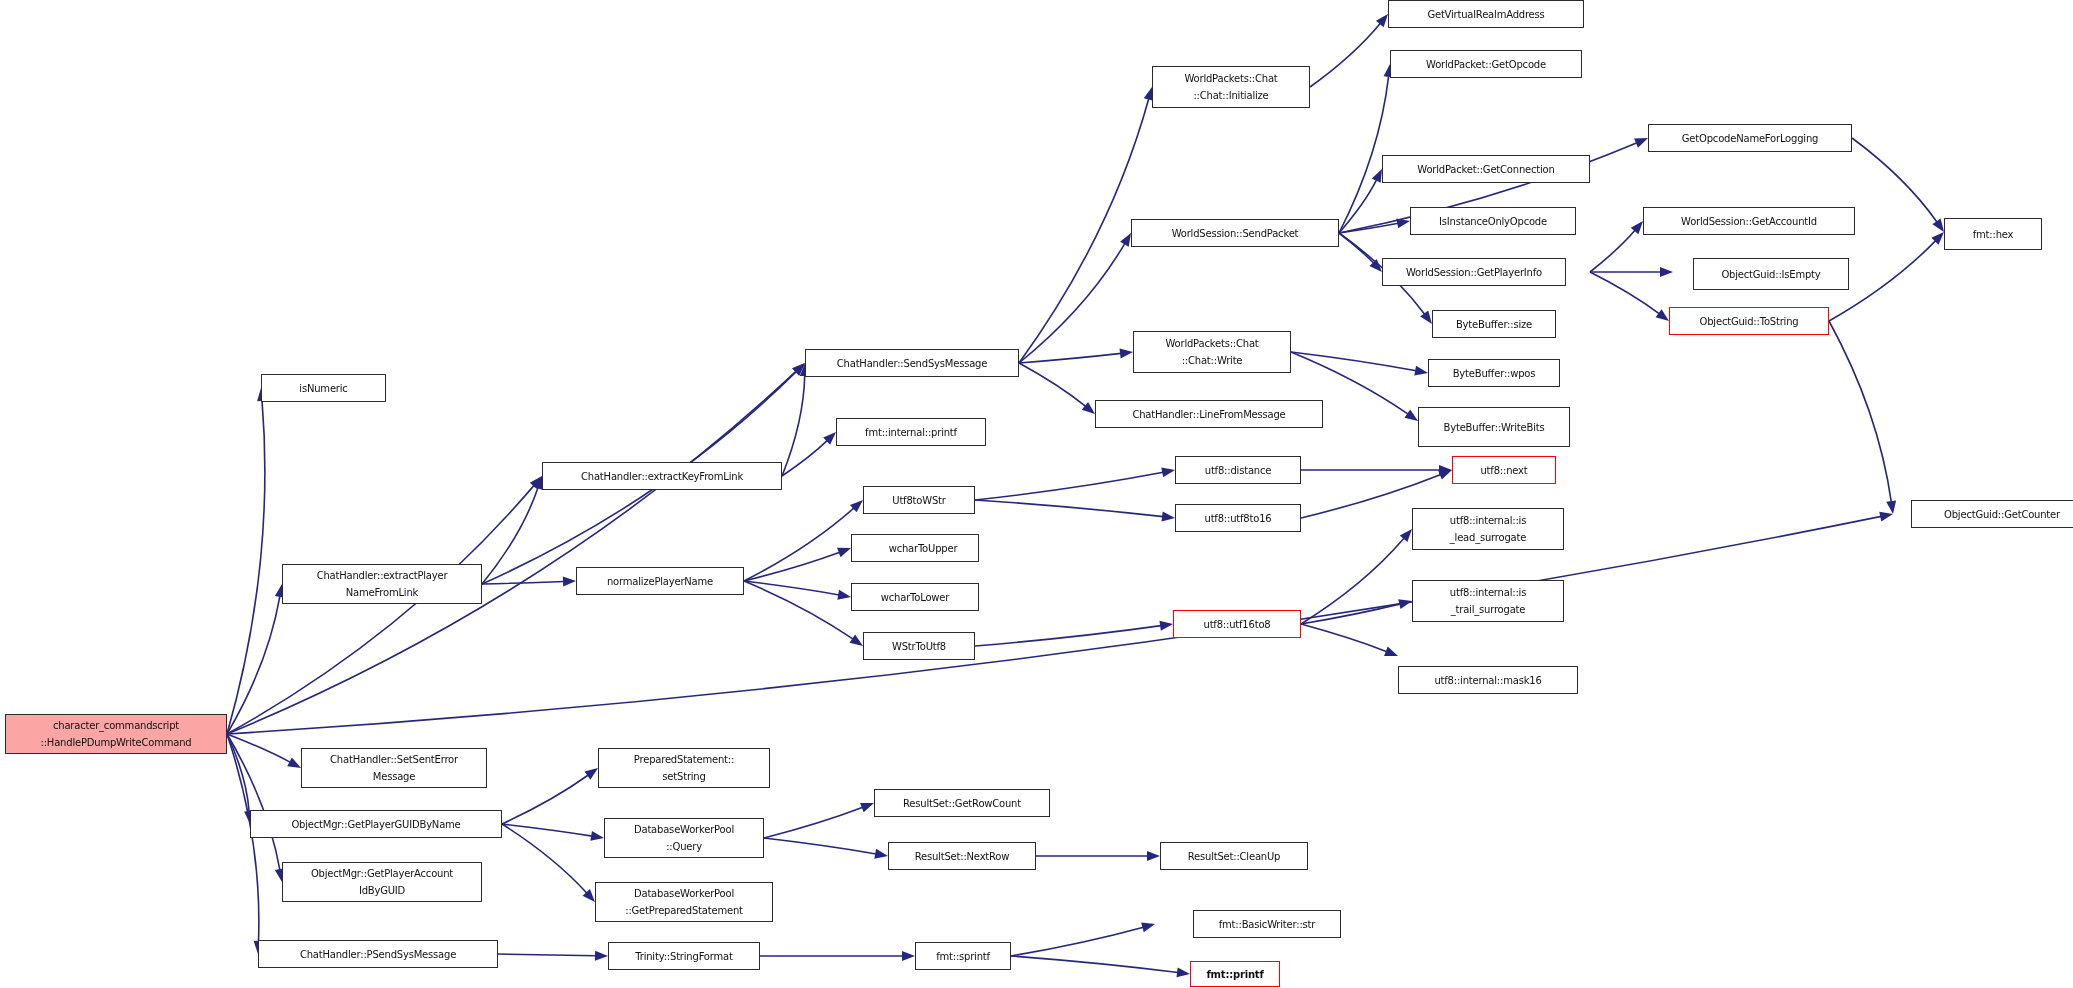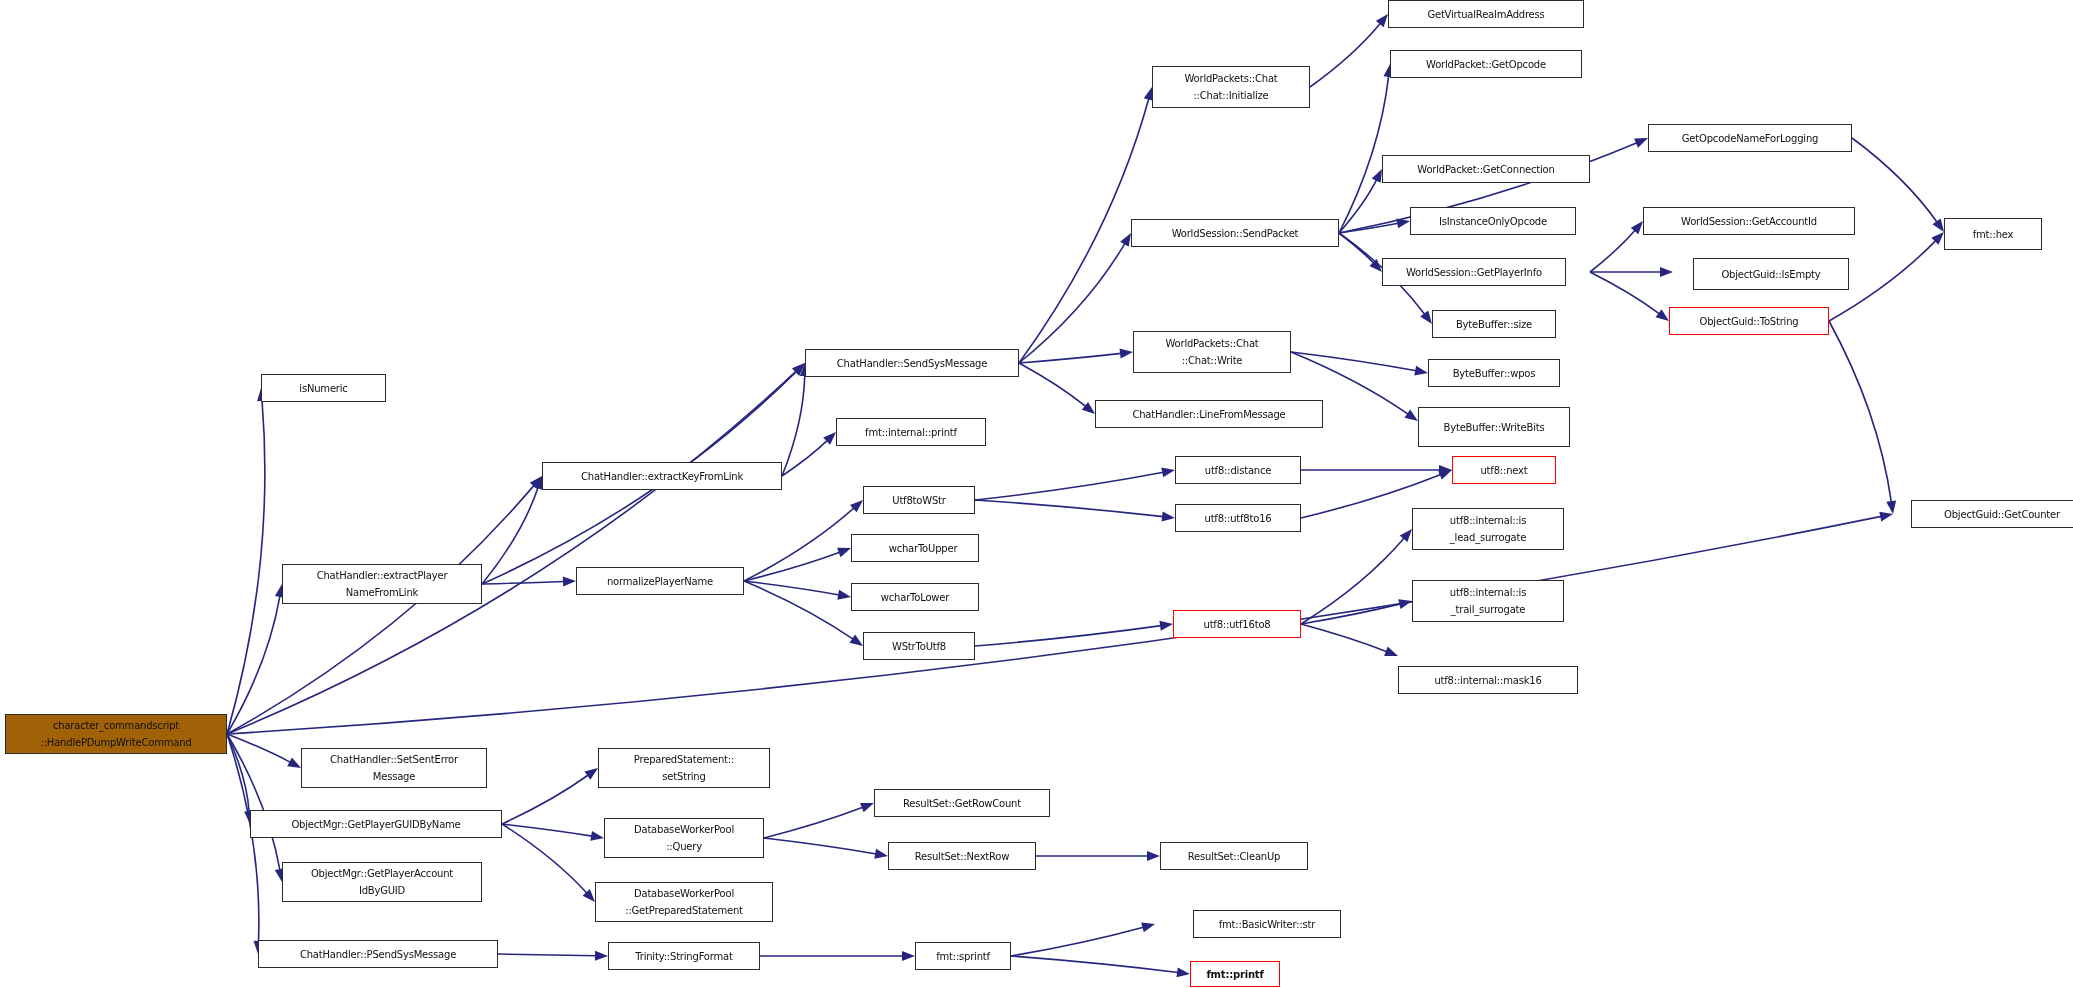--- a/index.html
+++ b/index.html
@@ -29,21 +29,21 @@
     border:1px solid #2b2b2b;
     color:#101010;
     font-size:10px;
     line-height:17px;
     letter-spacing:-0.2px;
     white-space:pre-line;
     padding:0 4px;
     z-index:2;
   }
   .node.root{
-    background:#a16207;
+    background:#fca5a5;
     border:1px solid #2b2b2b;
   }
   .node.red{
     border:1.5px solid #ff0000;
   }
 </style>
 </head>
 <body>
 
 <div id="canvas">

